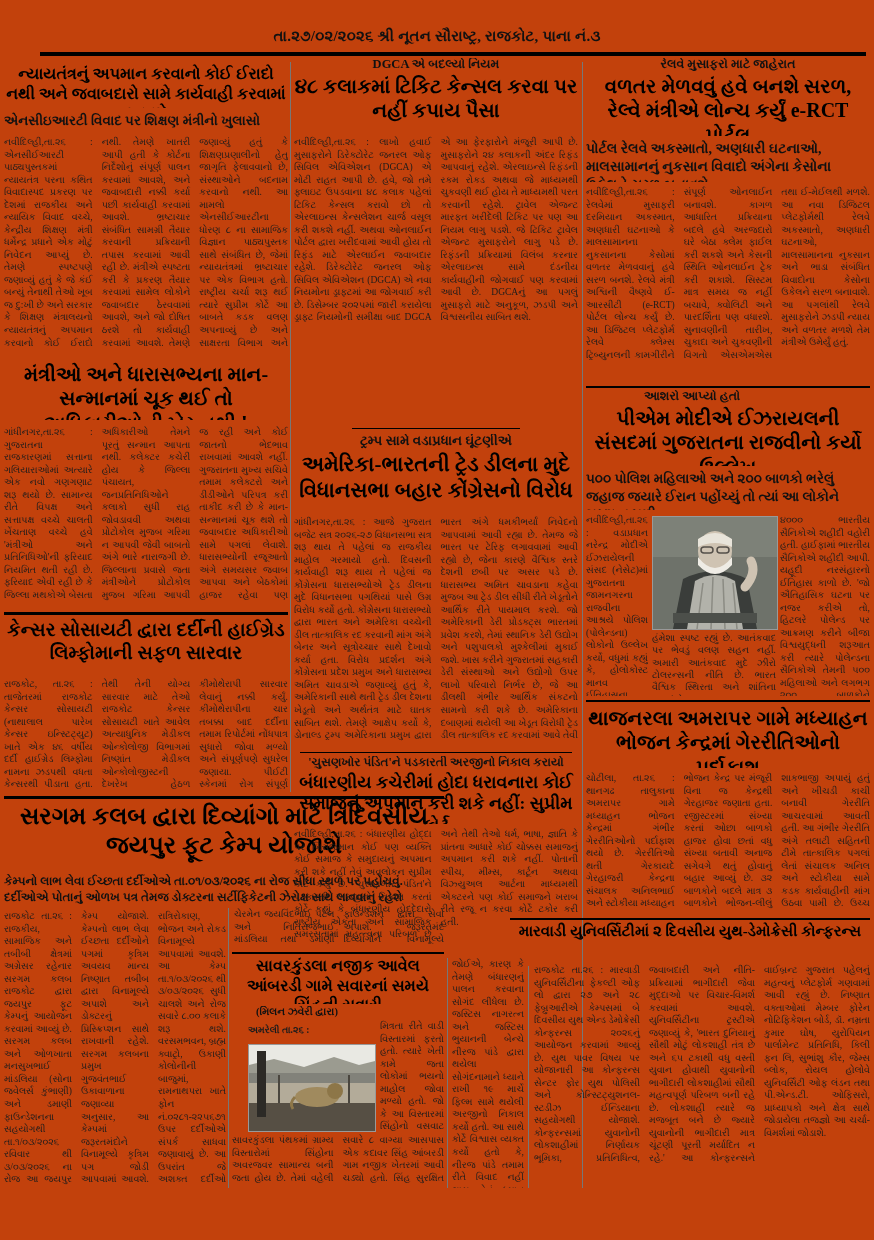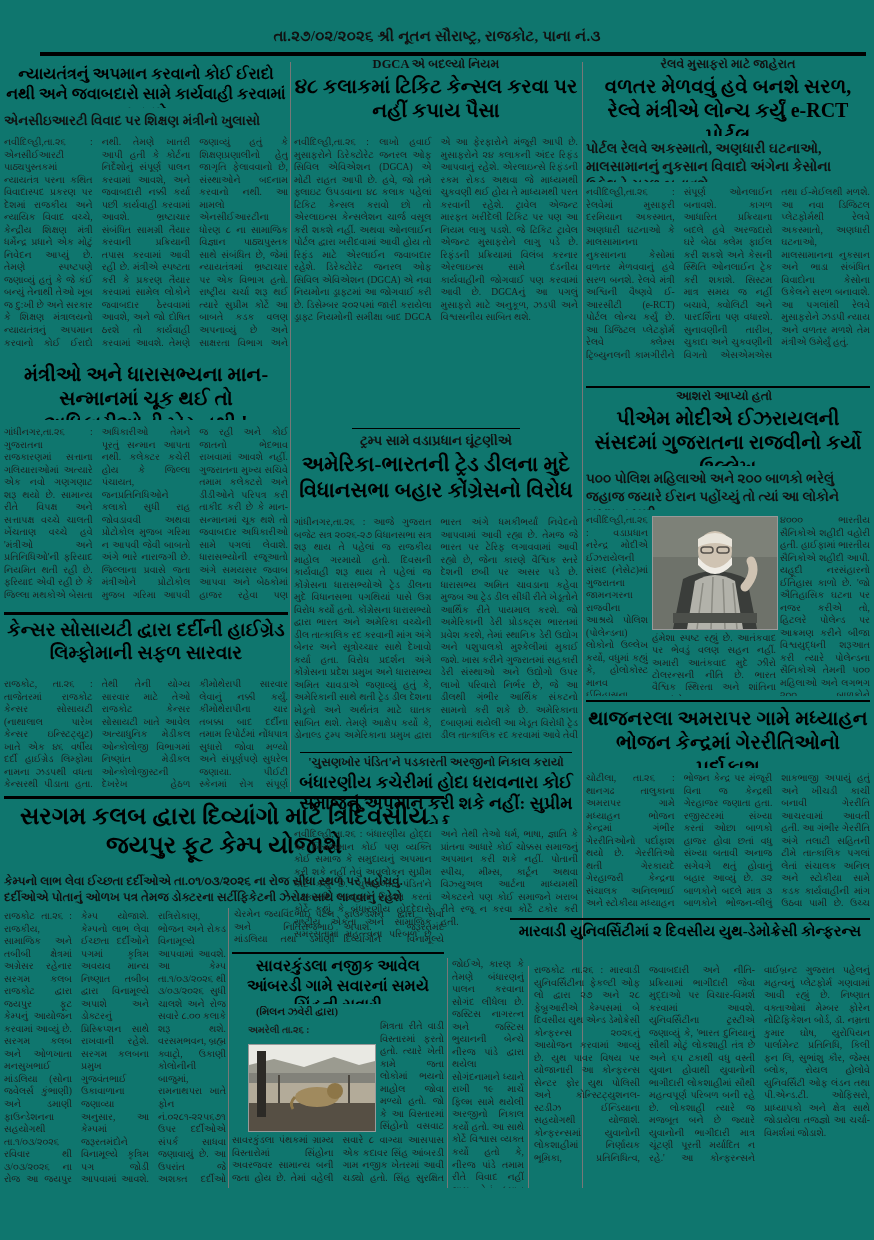--- a/index.html
+++ b/index.html
@@ -1,17 +1,17 @@
 <!DOCTYPE html>
 <html><head>
 <meta charset="utf-8">
 <style>
   html,body{margin:0;padding:0;background:#e9e9e6;}
   #page{
-    position:relative;width:874px;height:1240px;background:#0f766e;
+    position:relative;width:874px;height:1240px;background:#c2410c;
     margin:0 auto;overflow:hidden;color:#111;
     font-family:"Liberation Serif","DejaVu Serif",serif;
   }
   .abs{position:absolute;}
   .masthead{font-weight:bold;font-size:15px;text-align:center;letter-spacing:.2px;}
   .rule-h{position:absolute;background:#000;}
   .rule-v{position:absolute;background:#777;width:1px;}
   .kicker{font-weight:bold;text-align:center;font-size:12.5px;line-height:1.1;overflow:hidden;}
   .headline{font-weight:bold;text-align:center;line-height:1.22;overflow:hidden;color:#000;}
   .subhead{font-weight:bold;line-height:1.3;overflow:hidden;}
@@ -92,21 +92,21 @@
   <div class="abs headline" style="left:294px;top:772px;width:284px;height:52px;font-size:17.5px;">બંધારણીય કચેરીમાં હોદા ધરાવનારા કોઈ સમાજનું અપમાન કરી શકે નહીં: સુપ્રીમ કોર્ટ</div>
   <div class="abs body-txt cols2" style="left:294px;top:828px;width:284px;height:124px;">નવીદિલ્હી,તા.૨૬ : બંધારણીય હોદ્દા પર બિરાજમાન કોઈ પણ વ્યક્તિ કોઈ સમાજ કે સમુદાયનું અપમાન કરી શકે નહીં તેવું અવલોકન સુપ્રીમ કોર્ટે કર્યું છે. 'ચુસણખોર પંડિત'ને પડકારતી અરજીનો નિકાલ કરતાં કોર્ટે કહ્યું કે બંધારણીય હોદ્દેદારો રાષ્ટ્રીય એકતા અને સામાજિક સમરસતામાં મહત્ત્વના પરિબળ છે અને તેથી તેઓ ધર્મ, ભાષા, જ્ઞાતિ કે પ્રાંતના આધારે કોઈ ચોક્કસ સમાજનું અપમાન કરી શકે નહીં. પોતાની સ્પીચ, મીમ્સ, કાર્ટૂન અથવા વિઝ્યુઅલ આર્ટના માધ્યમથી એક્ટરને પણ કોઈ સમાજને ખરાબ રીતે રજૂ ન કરવા કોર્ટે ટકોર કરી હતી.</div>
   <div class="abs body-txt" style="left:452px;top:958px;width:72px;height:230px;">જોઈએ, કારણ કે તેમણે બંધારણનું પાલન કરવાના સોગંદ લીધેલા છે. જસ્ટિસ નાગરત્ન અને જસ્ટિસ ભુયાનની બેન્ચે નીરજ પાંડે દ્વારા થયેલા સોગંદનામાને ધ્યાને રાખી ૧૯ માર્ચે ફિલ્મ સામે થયેલી અરજીનો નિકાલ કર્યો હતો. આ સાથે કોર્ટે વિશ્વાસ વ્યક્ત કર્યો હતો કે, નીરજ પાંડે તમામ રીતે વિવાદ નહીં થાય તેનું ધ્યાન રાખશે. બંધારણના આમુખમાં ભારતના દરેક નાગરિકને ગરિમાયુક્ત જીવનની ખાતરી આપવામાં આવી છે જેનાથી દેશની એકતા અને અખંડિતતાને પણ સમર્થન મળે છે. શાંતિ, ધર્મ કે ભાષાના ભેદભાવ વગર દરેક ભારતીય નાગરિકોમાં ભાઈચારાની લાગણીને બળ મળે તે સુનિશ્ચિત કરવાની ફરજ બંધારણીય ધર્મ છે અને દરેકે તેનું પાલન કરવું જોઈએ.</div>
 
   <div class="abs kicker" style="left:586px;top:58px;width:284px;height:15px;">રેલવે મુસાફરો માટે જાહેરાત</div>
   <div class="abs headline" style="left:586px;top:74px;width:284px;height:62px;font-size:20px;font-family:Liberation Serif, serif;">વળતર મેળવવું હવે બનશે સરળ, રેલ્વે મંત્રીએ લોન્ચ કર્યું e-RCT પોર્ટલ</div>
   <div class="abs subhead" style="left:586px;top:140px;width:284px;height:42px;font-size:14px;">પોર્ટલ રેલવે અકસ્માતો, અણધારી ઘટનાઓ, માલસામાનનું નુકસાન વિવાદો અંગેના કેસોના ઉકેલને સરળ બનાવશે</div>
   <div class="abs body-txt cols3" style="left:586px;top:186px;width:284px;height:196px;">નવીદિલ્હી,તા.૨૬ : રેલવેમાં મુસાફરી દરમિયાન અકસ્માત, અણધારી ઘટનાઓ કે માલસામાનના નુકસાનના કેસોમાં વળતર મેળવવાનું હવે સરળ બનશે. રેલવે મંત્રી અશ્વિની વૈષ્ણવે ઈ-આરસીટી (e-RCT) પોર્ટલ લોન્ચ કર્યું છે. આ ડિજિટલ પ્લેટફોર્મ રેલવે ક્લેમ્સ ટ્રિબ્યુનલની કામગીરીને સંપૂર્ણ ઓનલાઈન બનાવશે. કાગળ આધારિત પ્રક્રિયાના બદલે હવે અરજદારો ઘરે બેઠા ક્લેમ ફાઈલ કરી શકશે અને કેસની સ્થિતિ ઓનલાઈન ટ્રેક કરી શકાશે. સિસ્ટમ માત્ર સમય જ નહીં બચાવે, ક્વોલિટી અને પારદર્શિતા પણ વધારશે. સુનાવણીની તારીખ, ચુકાદા અને ચુકવણીની વિગતો એસએમએસ તથા ઈ-મેઈલથી મળશે. આ નવા ડિજિટલ પ્લેટફોર્મથી રેલવે અકસ્માતો, અણધારી ઘટનાઓ, માલસામાનના નુકસાન અને ભાડા સંબંધિત વિવાદોના કેસોના ઉકેલને સરળ બનાવાશે. આ પગલાંથી રેલવે મુસાફરોને ઝડપી ન્યાય અને વળતર મળશે તેમ મંત્રીએ ઉમેર્યું હતું.</div>
 
   <div class="rule-h" style="left:586px;top:386px;width:284px;height:2px;"></div>
-  <div class="abs kicker" style="left:582px;top:390px;width:284px;height:15px;">આશરો આપ્યો હતો</div>
+  <div class="abs kicker" style="left:550px;top:390px;width:284px;height:15px;">આશરો આપ્યો હતો</div>
   <div class="abs headline" style="left:586px;top:406px;width:284px;height:60px;font-size:20px;">પીએમ મોદીએ ઈઝરાયલની સંસદમાં ગુજરાતના રાજવીનો કર્યો ઉલ્લેખ</div>
   <div class="abs subhead" style="left:586px;top:470px;width:284px;height:40px;font-size:13.5px;">૫૦૦ પોલિશ મહિલાઓ અને ૨૦૦ બાળકો ભરેલું જહાજ જયારે ઈરાન પહોંચ્યું તો ત્યાં આ લોકોને શરણ ન મળી</div>
   <div class="abs body-txt" style="left:586px;top:514px;width:62px;height:182px;">નવીદિલ્હી,તા.૨૬ : વડાપ્રધાન નરેન્દ્ર મોદીએ ઈઝરાયેલની સંસદ (નેસેટ)માં ગુજરાતના જામનગરના રાજવીના આશ્રયે પોલિશ (પોલેન્ડના) લોકોનો ઉલ્લેખ કર્યો, વધુમાં કહ્યું કે, હોલોકોસ્ટ માનવ ઈતિહાસના સૌથી ઘાતકી પ્રકરણોમાંનું એક છે.</div>
   <div class="photo" style="left:652px;top:516px;width:124px;height:112px;">
     <svg width="124" height="112" viewBox="0 0 124 112">
       <rect width="124" height="112" fill="#6e726a"></rect>
       <rect x="0" y="0" width="124" height="40" fill="#7d8178"></rect>
       <path d="M20,112 L30,62 Q62,46 94,62 L104,112 Z" fill="#3a3d3a"></path>
       <path d="M34,112 L42,64 Q62,52 82,64 L90,112 Z" fill="#b2b2aa"></path>
       <path d="M44,112 L50,66 M58,112 L60,60 M72,112 L70,62 M84,112 L80,66" stroke="#8b8b83" stroke-width="1.5" fill="none"></path>

